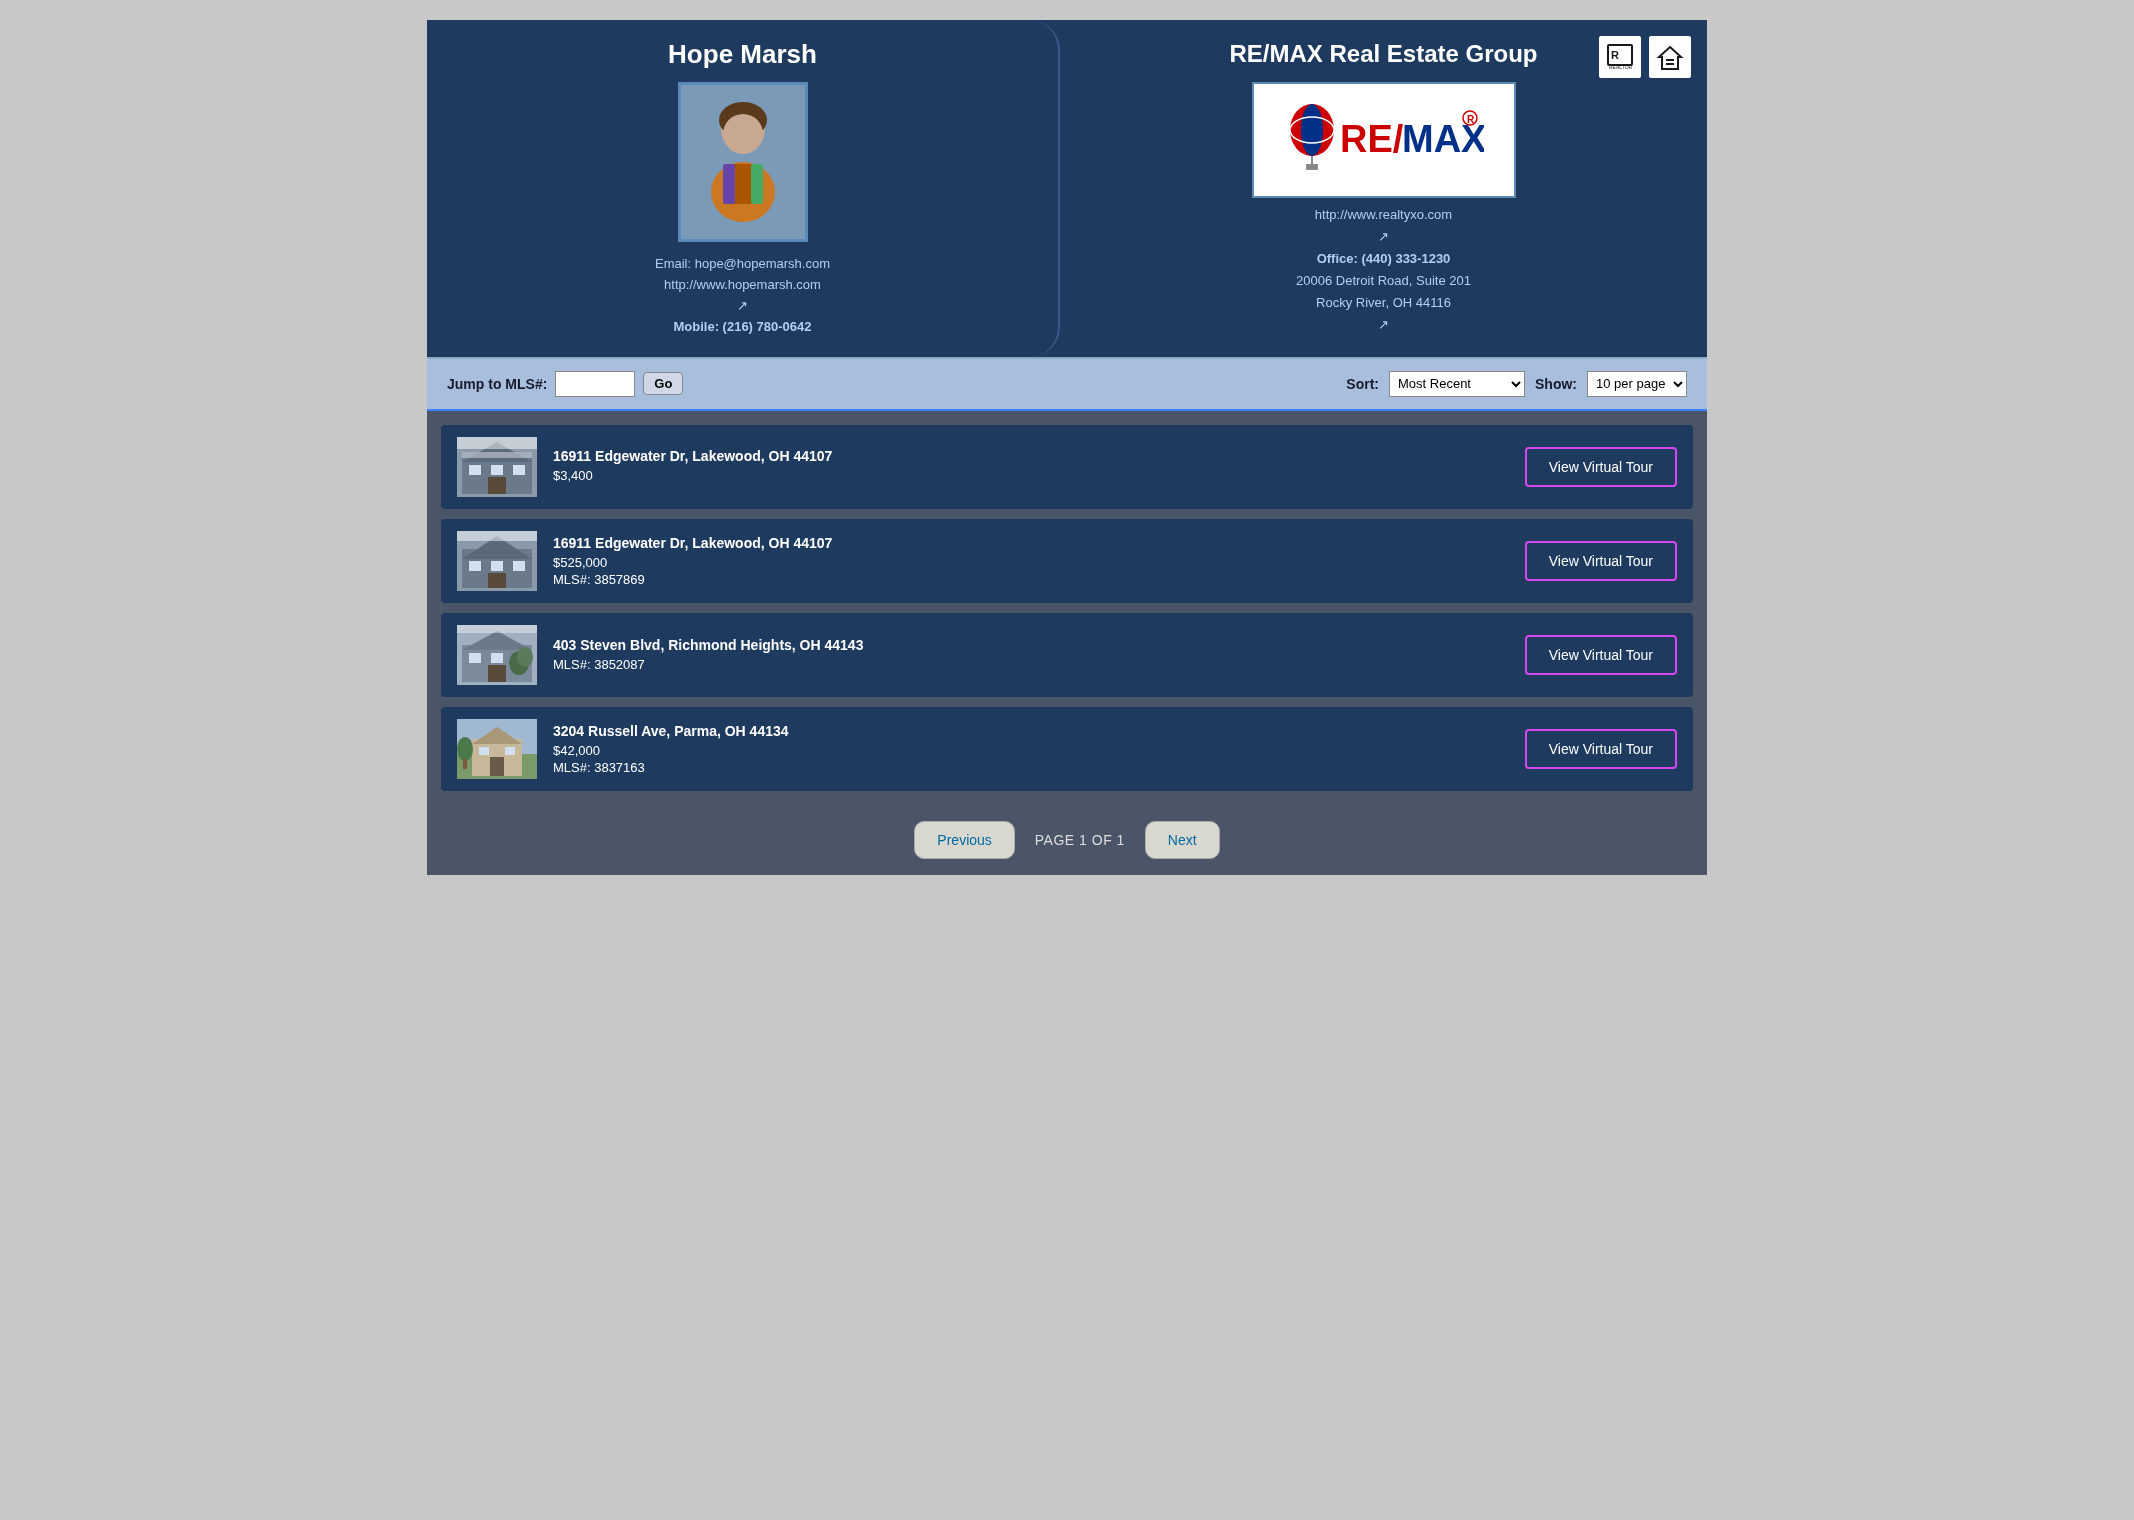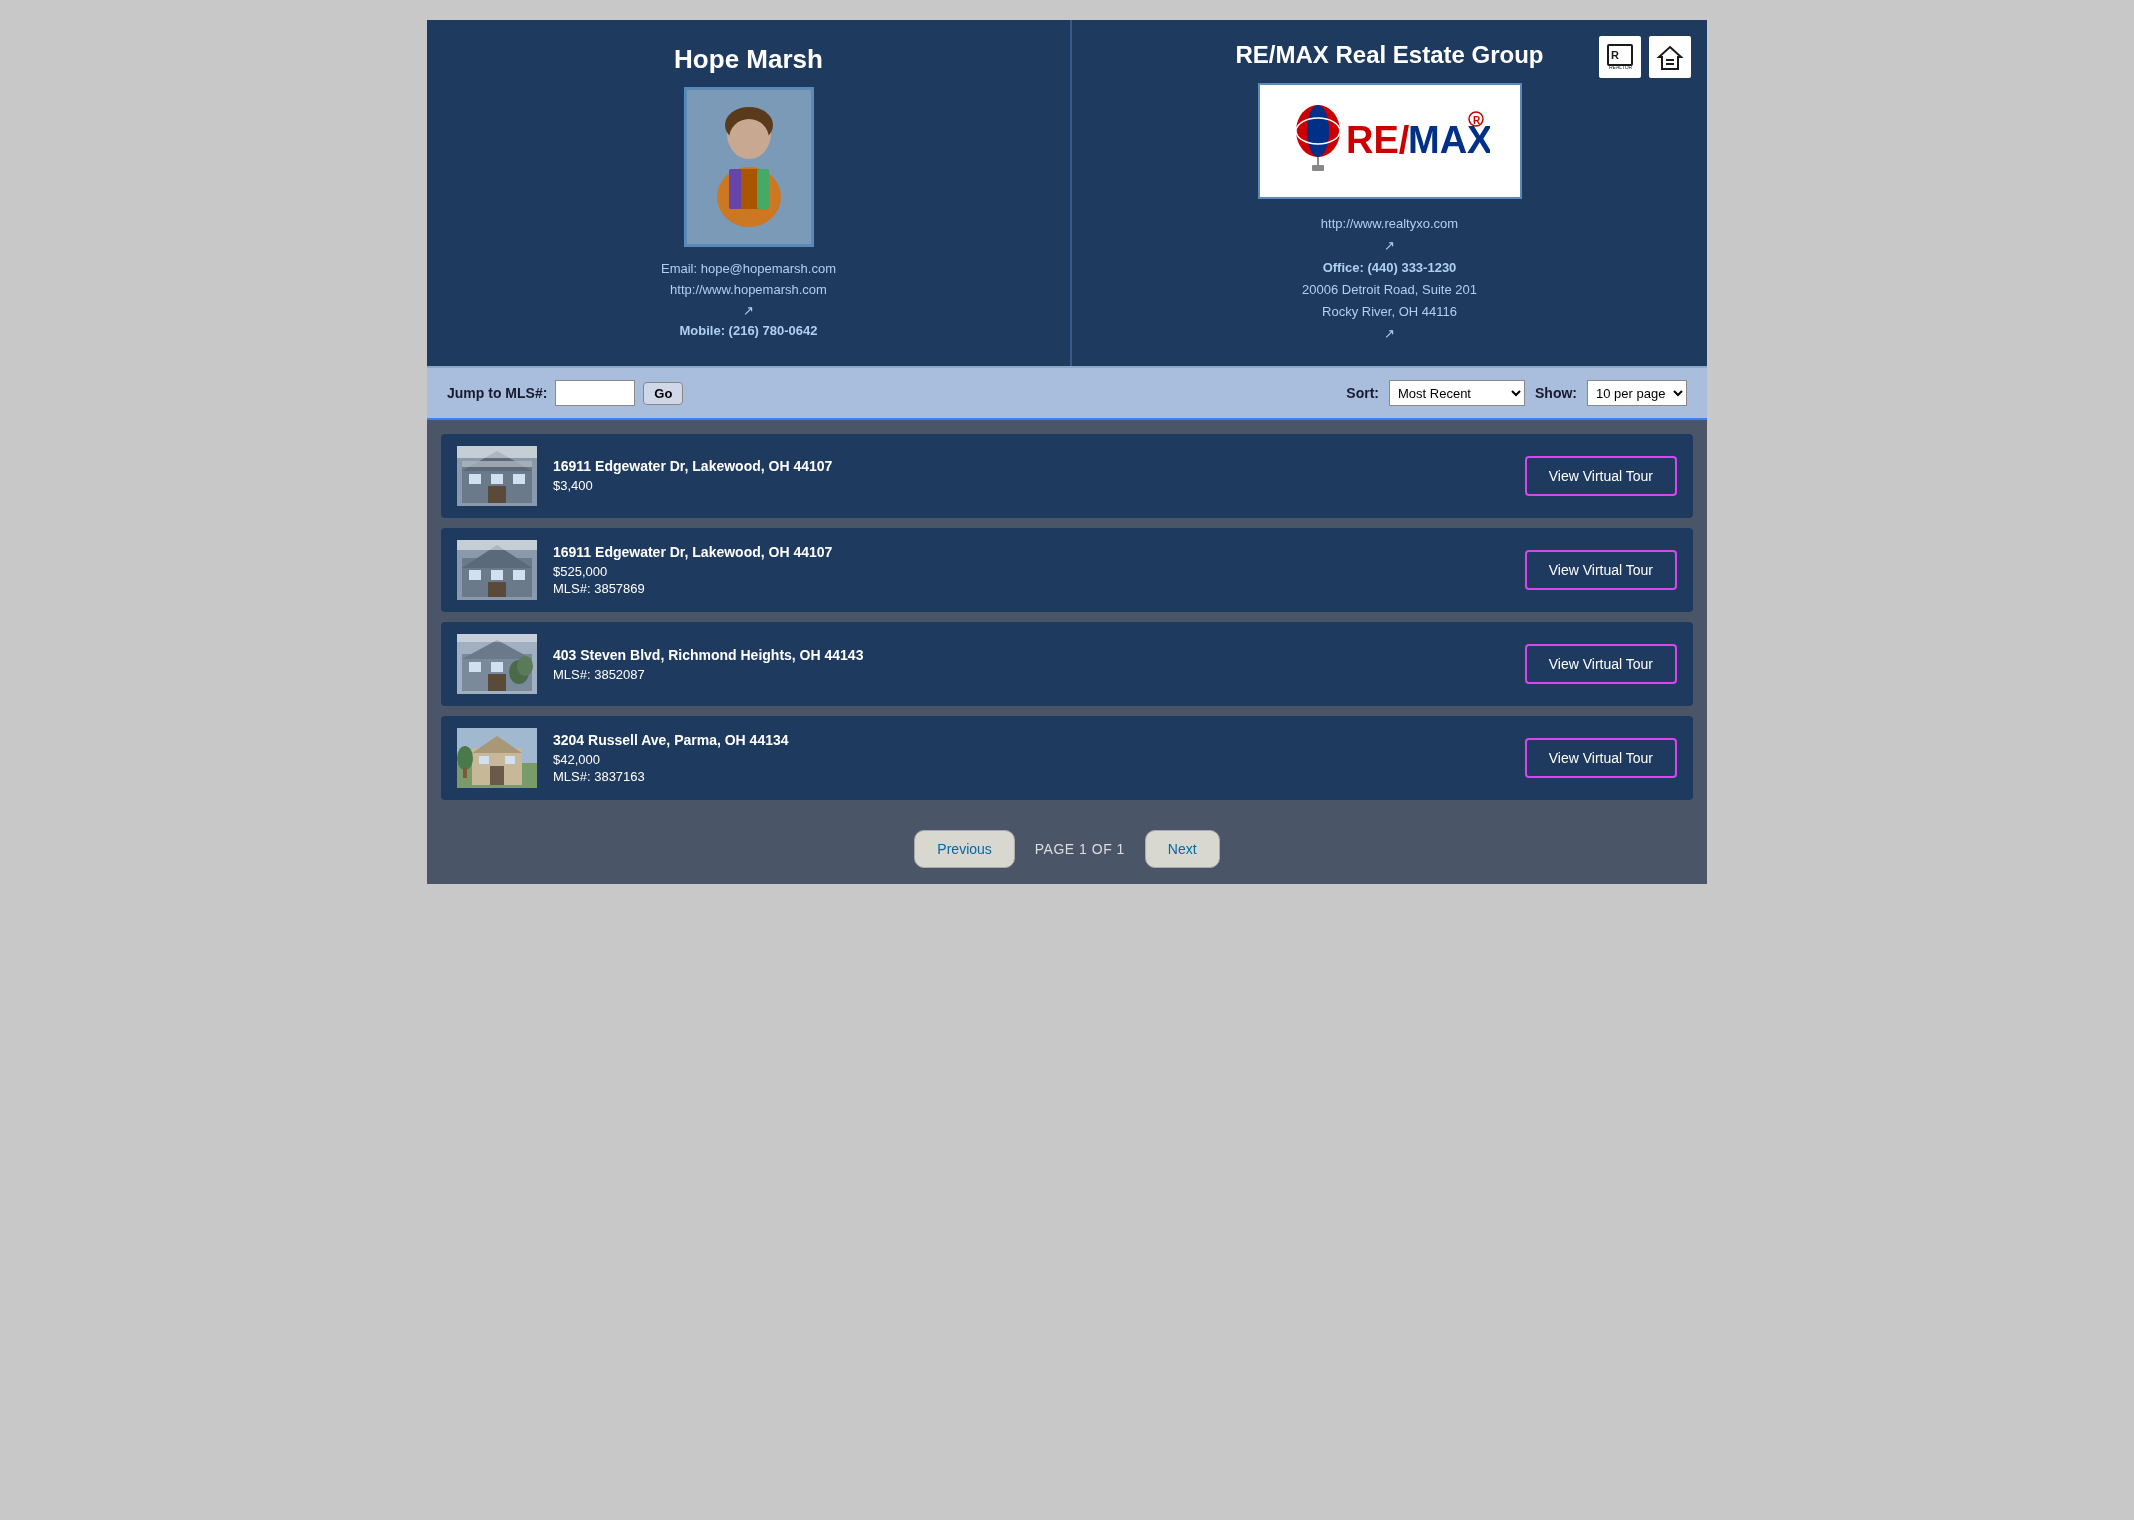--- a/index.html
+++ b/index.html
@@ -23,22 +23,23 @@
       display: flex;
       position: relative;
       min-height: 220px;
     }
     .header-left {
       flex: 1;
       display: flex;
       flex-direction: column;
       align-items: center;
       justify-content: center;
-      padding: 24px;
+      padding: 12px;
       border-right: 2px solid #3a5a8a;
+      border-radius: 30px;
     }
     .agent-name {
       color: white;
       font-size: 26px;
       font-weight: bold;
       margin-bottom: 12px;
     }
     .agent-photo {
       width: 130px;
       height: 160px;
@@ -79,21 +80,21 @@
     .company-name {
       color: white;
       font-size: 24px;
       font-weight: bold;
       margin-bottom: 14px;
     }
     .remax-logo-box {
       background: white;
       border: 2px solid #5a8ab8;
       padding: 16px 30px;
-      margin-bottom: 14px;
+      margin-bottom: 6px;
       display: flex;
       align-items: center;
       justify-content: center;
       min-width: 240px;
       min-height: 100px;
     }
     .company-contact {
       text-align: center;
     }
     .company-contact span {

